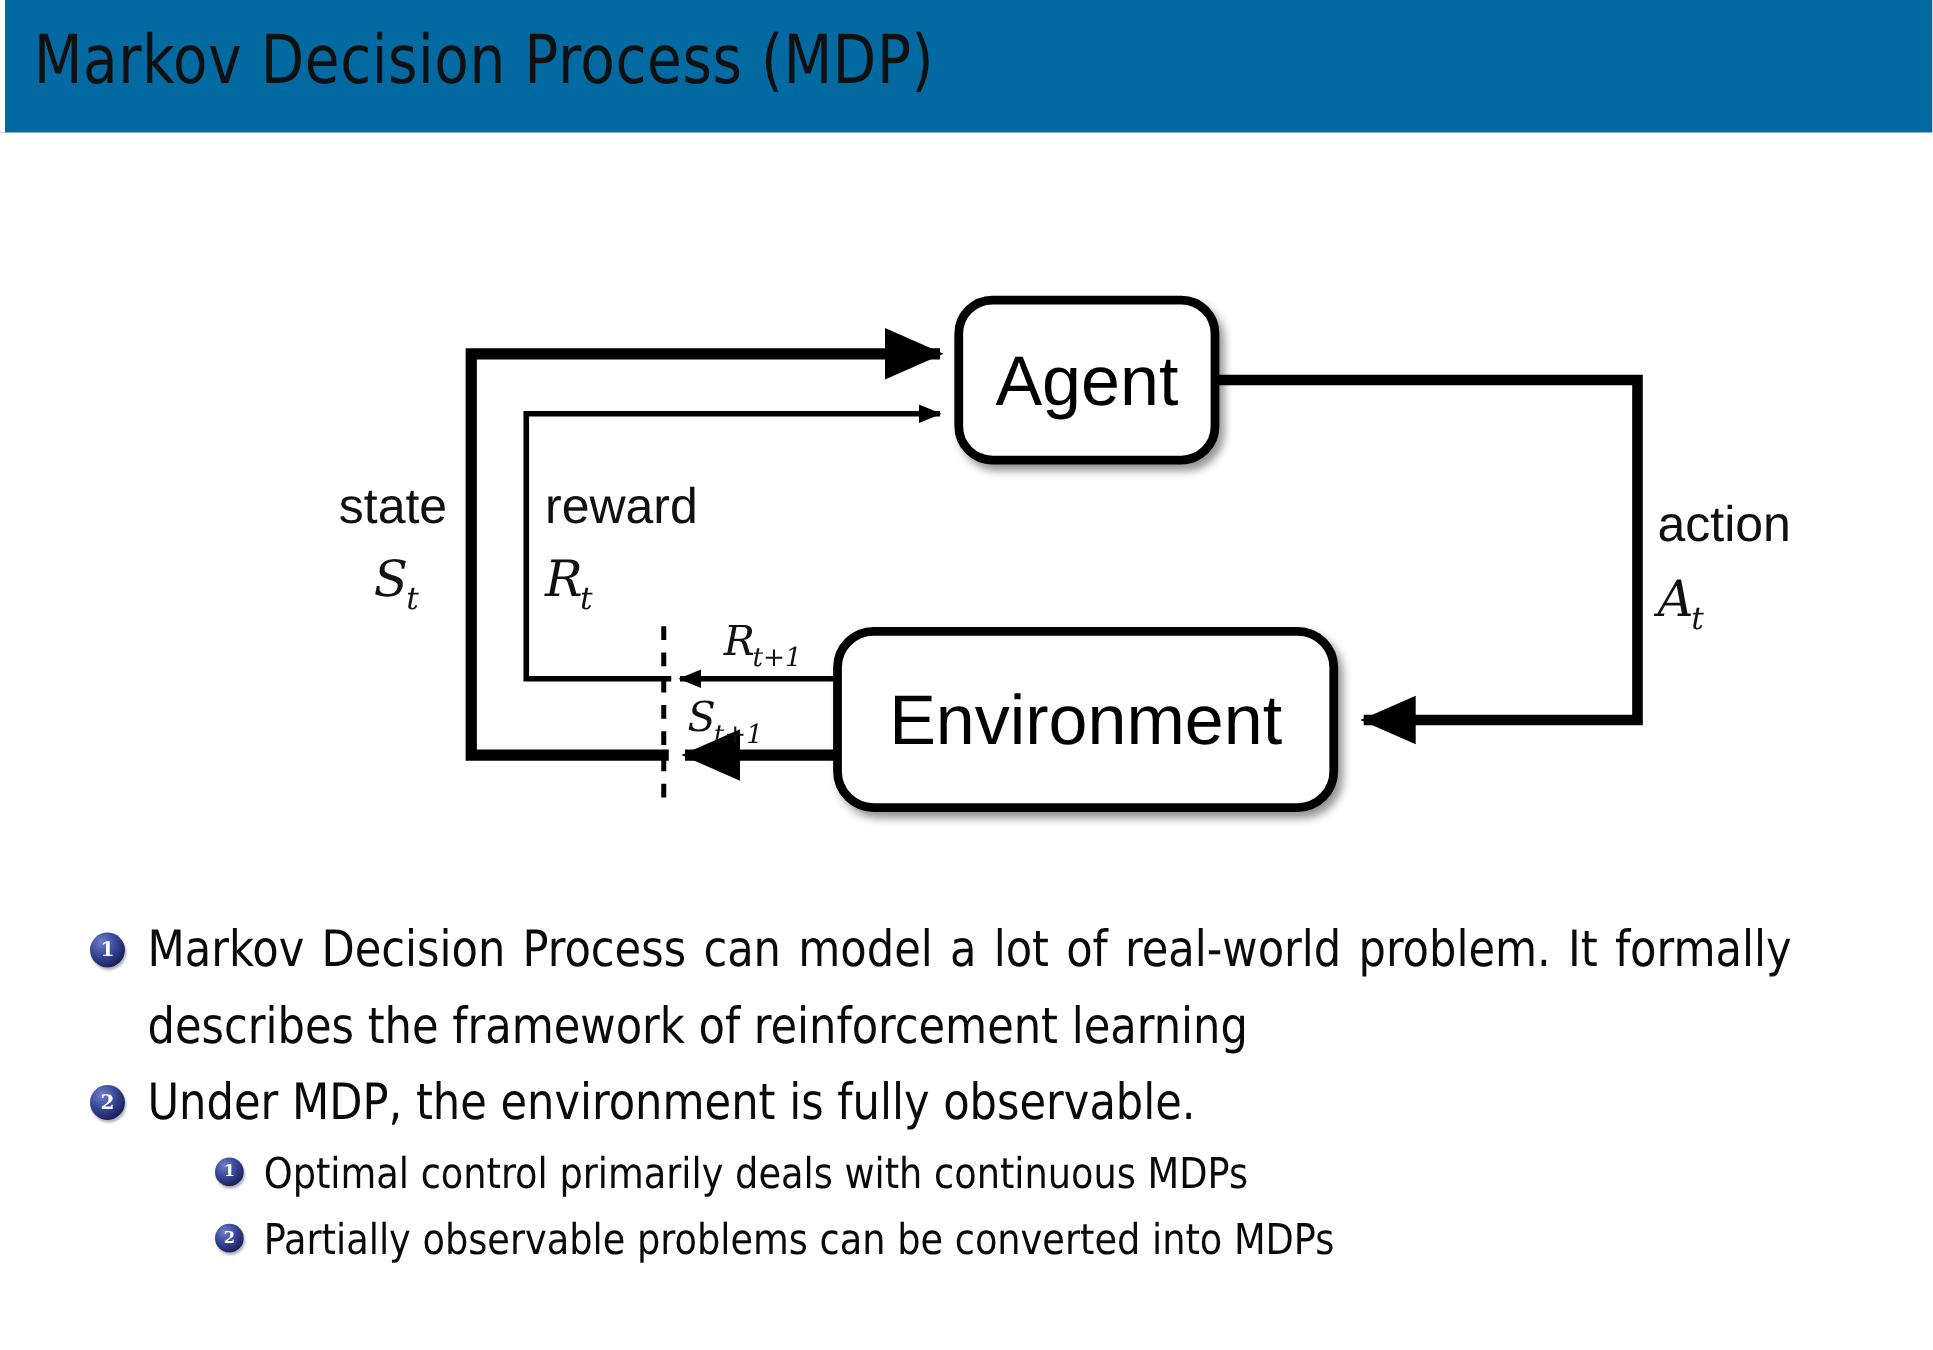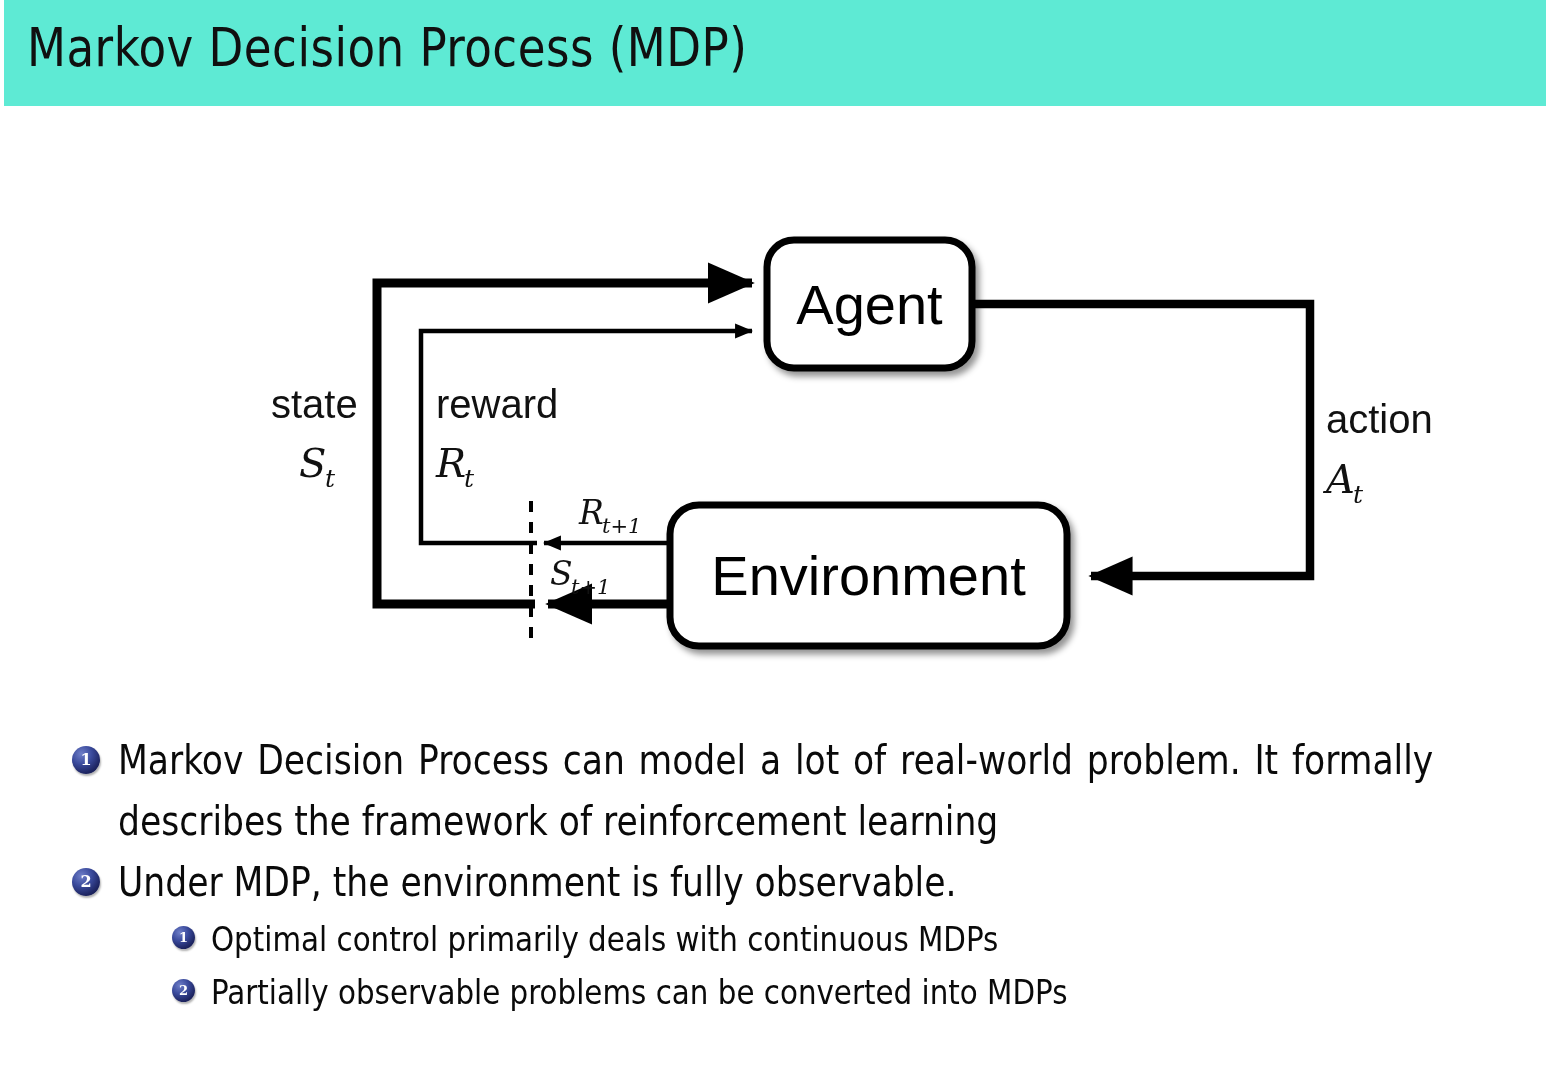--- a/index.html
+++ b/index.html
@@ -15,21 +15,21 @@
     font-family: "DejaVu Sans", sans-serif;
     position: relative;
   }
 
   
   #title-bar {
     position: absolute;
     left: 0; top: 0;
     width: 1546px;
     height: 106px;
-    background: #5eead4;
+    background: #0369a1;
     box-sizing: border-box;
   }
   #title-bar .left-edge {
     position: absolute;
     left: 0; top: 0;
     width: 4px; height: 106px;
     background: #ffffff;
   }
   #slide-title {
     position: absolute;

